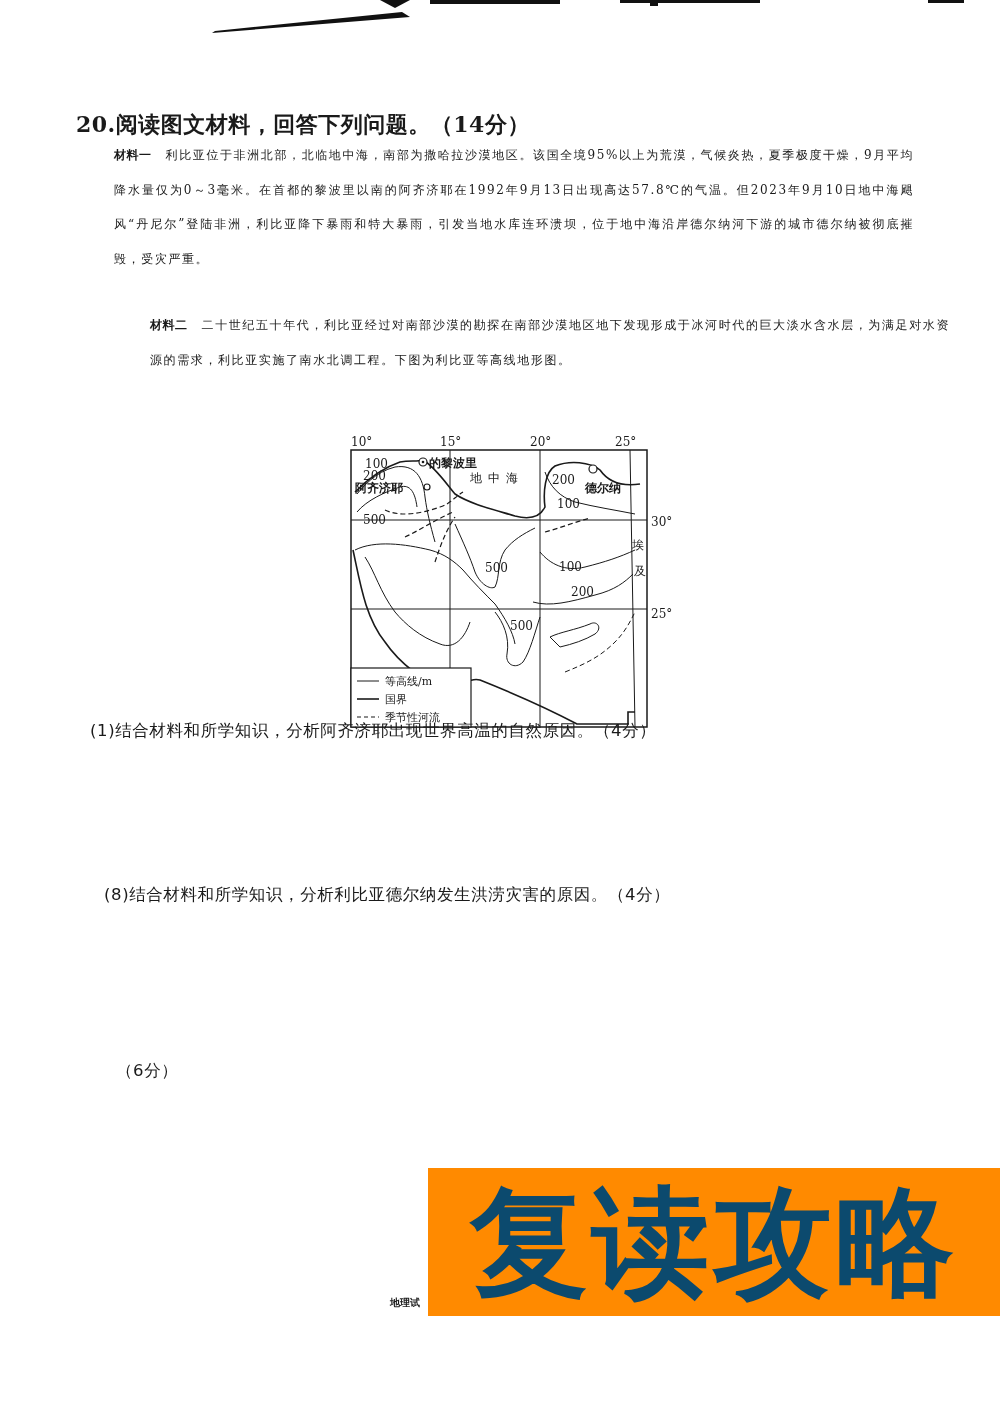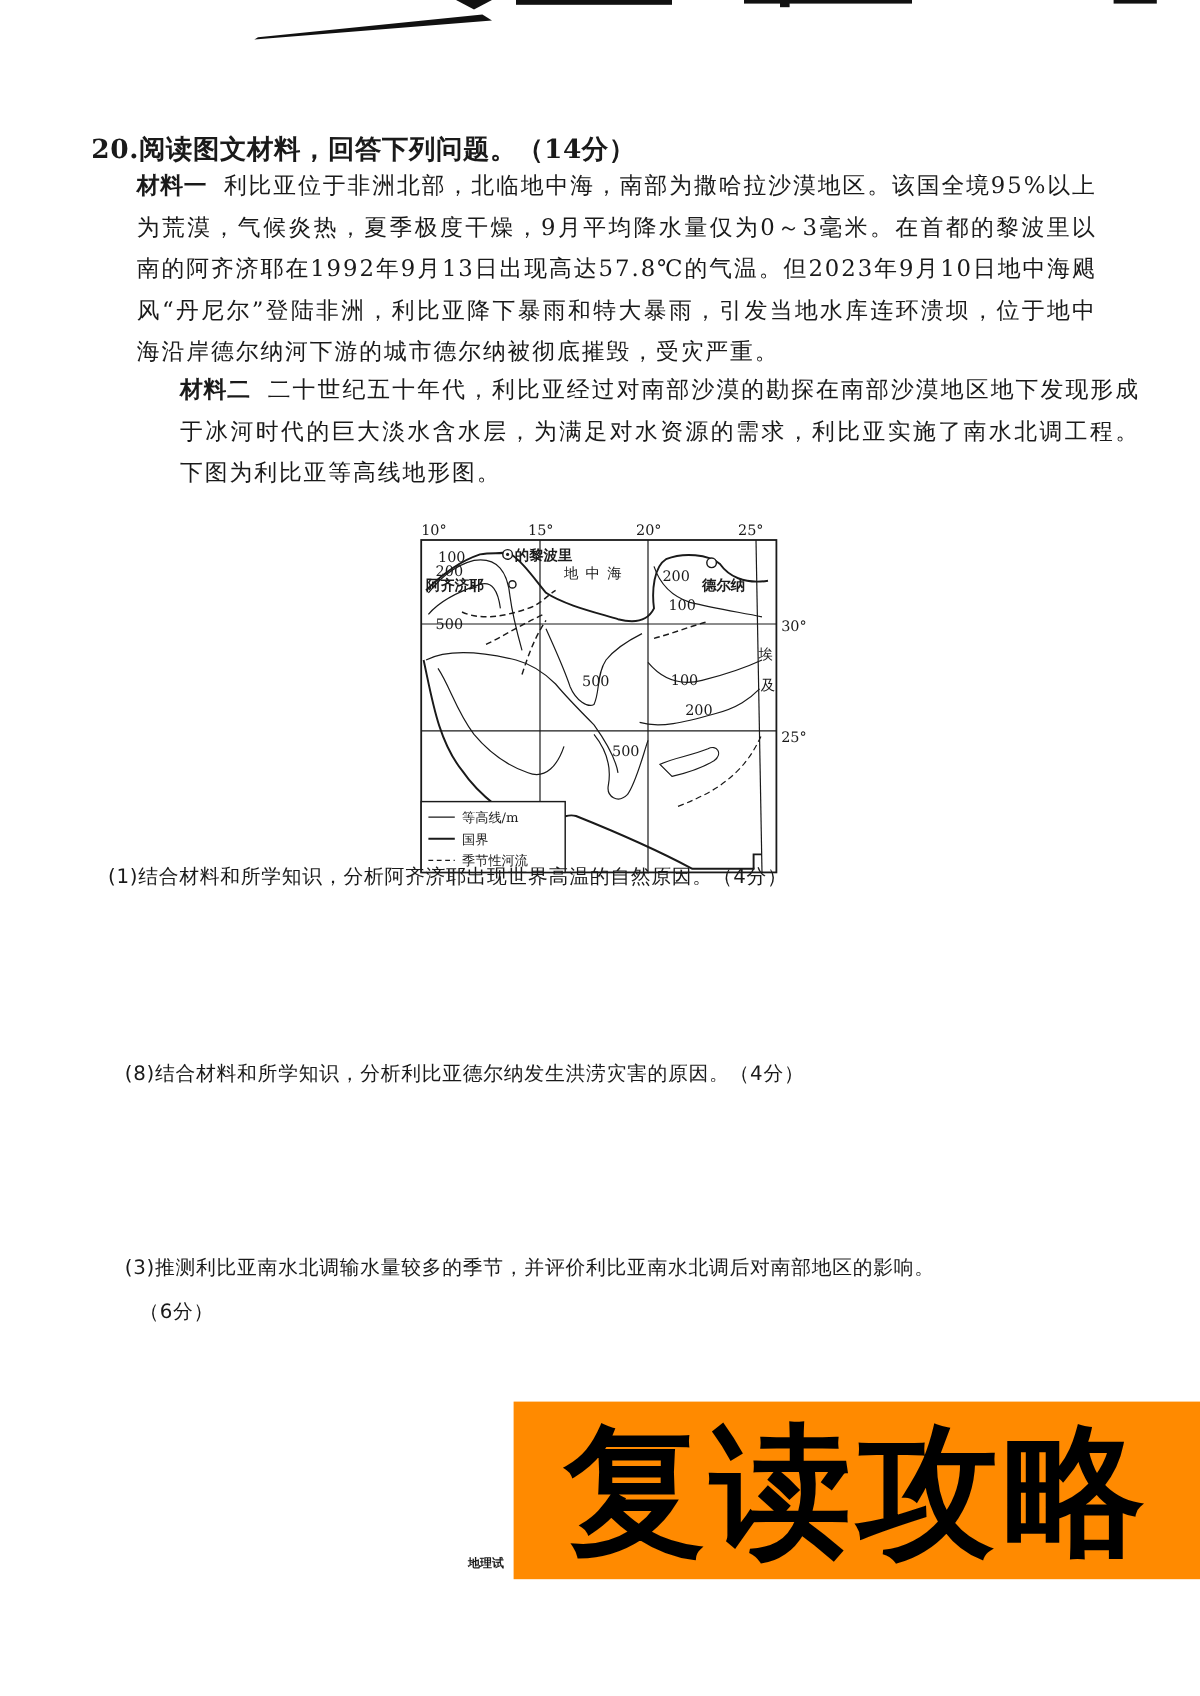--- a/index.html
+++ b/index.html
@@ -2,21 +2,21 @@
 <html><head>
   <meta charset="utf-8">
   <style>
     * { margin: 0; padding: 0; box-sizing: border-box; }
     html, body { width: 1000px; height: 1413px; background: #ffffff; overflow: hidden; }
     body { position: relative; font-family: "DejaVu Serif", "Liberation Serif", serif; color: #1a1a1a; }
 
     .scan-stroke { position: absolute; left: 0; top: 0; width: 1000px; height: 50px; }
 
     .q-title { position: absolute; left: 76px; top: 110px; font-size: 22px; letter-spacing: 0.5px; font-weight: bold; }
-    .material { position: absolute; left: 114px; width: 800px; font-size: 19px; line-height: 34.5px; letter-spacing: 1.6px; text-align: justify; }
+    .material { position: absolute; left: 114px; width: 800px; font-size: 12px; line-height: 34.5px; letter-spacing: 1.6px; text-align: justify; }
     .material .label { font-weight: bold; margin-right: 14px; letter-spacing: 0.5px; }
     .material-1 { top: 138px; text-indent: 0; }
     .material-2 { top: 308px; margin-left: 36px; }
 
     .map-wrap { position: absolute; left: 345px; top: 432px; width: 330px; height: 300px; }
     .map-wrap svg { width: 100%; height: 100%; }
 
     .subq { position: absolute; left: 104px; font-size: 16.5px; letter-spacing: 0.6px; font-family: "DejaVu Sans", "Liberation Sans", sans-serif; }
     .subq-1 { top: 720px; left: 90px; }
     .subq-2 { top: 884px; }
@@ -28,21 +28,21 @@
     .answer-2 { top: 914px; height: 120px; }
     .answer-3 { top: 1110px; height: 50px; }
 
     .footer { position: absolute; left: 390px; top: 1296px; font-size: 10px; font-weight: bold; font-family: "DejaVu Sans", "Liberation Sans", sans-serif; }
 
     .watermark-banner {
       position: absolute; left: 428px; top: 1168px; width: 572px; height: 148px;
       background: #ff8a00; display: flex; align-items: center; justify-content: center;
     }
     .watermark-banner span {
-      color: #000000; font-family: "DejaVu Sans", "Liberation Sans", sans-serif;
+      color: #0c4a6e; font-family: "DejaVu Sans", "Liberation Sans", sans-serif;
       font-size: 118px; font-weight: bold; letter-spacing: 4px; line-height: 1;
     }
   </style>
 </head>
 <body>
 
 <svg class="scan-stroke" viewBox="0 0 1000 50">
   <polygon points="212,33 410,17 402,12 215,31" fill="#111"></polygon>
   <polygon points="380,0 410,0 395,8" fill="#111"></polygon>
   <rect x="430" y="0" width="130" height="4" fill="#111"></rect>
@@ -136,21 +136,20 @@
   </svg>
 </div>
 
 <div class="subq subq-1">(1)结合材料和所学知识，分析阿齐济耶出现世界高温的自然原因。（4分）</div>
 <div class="answer-space answer-1"></div>
 
 <div class="subq subq-2">(8)结合材料和所学知识，分析利比亚德尔纳发生洪涝灾害的原因。（4分）</div>
 <div class="answer-space answer-2"></div>
 
 <div class="subq subq-3">
-  <span>(3)推测利比亚南水北调输水量较多的季节，并评价利比亚南水北调后对南部地区的影响。</span>
   <span class="pts">（6分）</span>
 </div>
 <div class="answer-space answer-3"></div>
 
 <div class="footer">地理试</div>
 
 <div class="watermark-banner">
   <span>复读攻略</span>
 </div>
 

